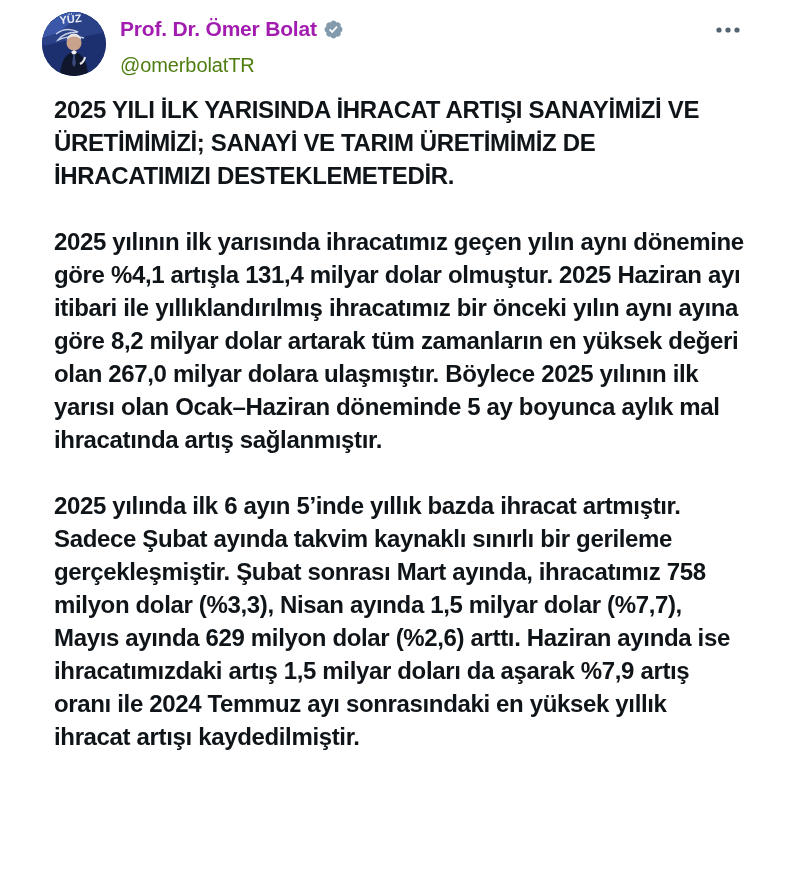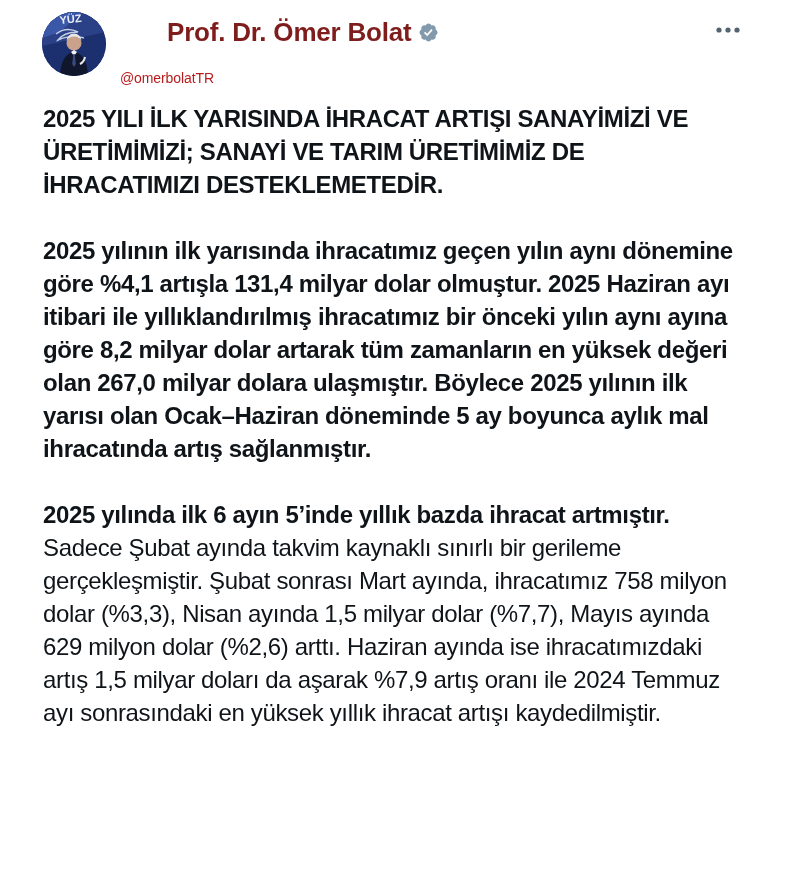--- a/index.html
+++ b/index.html
@@ -15,42 +15,42 @@
   
   .header { display: flex; align-items: flex-start; }
   .avatar {
     width: 64px; height: 64px; border-radius: 50%;
     overflow: hidden; flex: 0 0 64px; cursor: pointer;
     background: #1c2f6e;
   }
   .id-block { margin-left: 14px; padding-top: 5px; }
   .name-row { display: flex; align-items: center; gap: 6px; }
   .display-name {
-    font-size: 26px; font-weight: 700; color: #7f1d1d;
-    letter-spacing: -0.2px; cursor: pointer; margin-left: 47px;
+    font-size: 21px; font-weight: 700; color: #a21caf;
+    letter-spacing: -0.2px; cursor: pointer;
   }
   .badge { width: 21px; height: 21px; display: inline-block; }
   .handle {
-    font-size: 14px; color: #b91c1c; margin-top: 22px;
+    font-size: 20px; color: #4d7c0f; margin-top: 13px;
     letter-spacing: -0.1px; cursor: pointer;
   }
   .more-btn {
     margin-left: auto; padding: 12px 2px 0 0; cursor: pointer;
     border: none; background: transparent; line-height: 0;
   }
 
   
   .body { margin-top: 16px; }
   .body p {
     font-size: 24px; line-height: 33px; color: #0f1419;
-    margin: 0 0 33px 1px; letter-spacing: -0.35px;
+    margin: 0 0 33px 12px; letter-spacing: -0.35px;
   }
   .body p:last-child { margin-bottom: 0; }
   .seg-bold { font-weight: 700; }
-  .seg-regular { font-weight: 400; text-align: right; }
+  .seg-regular { font-weight: 700; text-align: right; }
 </style>
 </head>
 <body>
 
 <div class="tweet">
 
   <div class="header">
 
     <div class="avatar">
       <svg width="64" height="64" viewBox="0 0 64 64">

